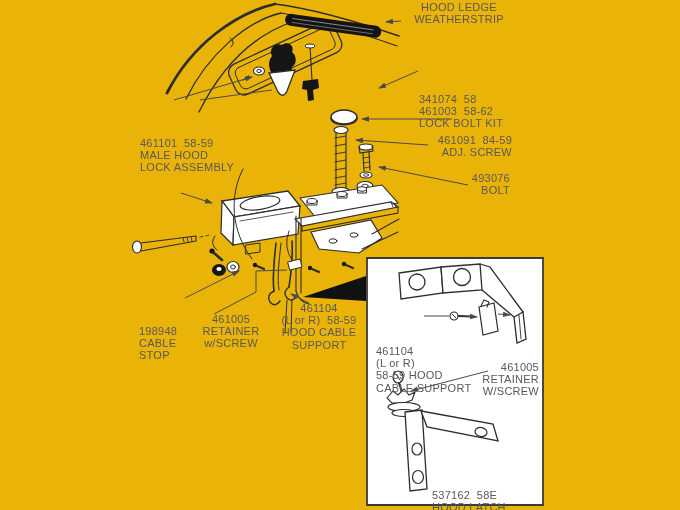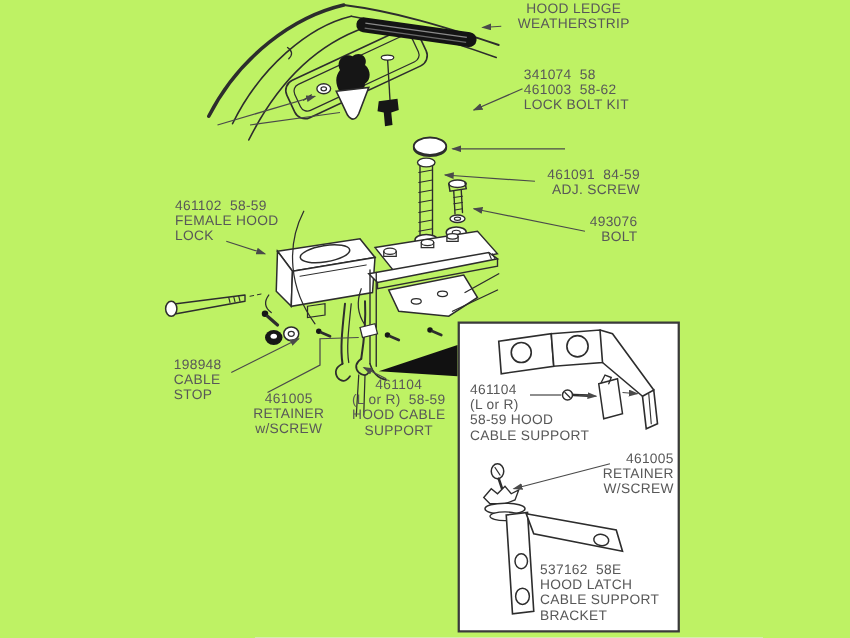--- a/index.html
+++ b/index.html
@@ -1,24 +1,24 @@
 <!DOCTYPE html>
 <html><head>
 <meta charset="utf-8">
 <style>
   html,body{margin:0;padding:0;background:#e8e8e8;}
   .stage{
-    position:relative;width:680px;height:510px;background:#bef264;
+    position:relative;width:680px;height:510px;background:#eab308;
     font-family:"Liberation Sans",sans-serif;overflow:hidden;
   }
   .callout{
     position:absolute;font-size:11px;line-height:12.2px;color:#585858;
     letter-spacing:.25px;white-space:pre-wrap;
   }
-  .al{text-align:left;}
+  .al{text-align:left;margin-top:39px;}
   .ar{text-align:right;}
   .ac{text-align:center;}
   svg{position:absolute;left:0;top:0;}
   svg *{vector-effect:non-scaling-stroke;}
 </style>
 </head>
 <body>
 
 <div class="stage">
 
@@ -201,25 +201,25 @@
     <path d="M498,314 L510,315" marker-end="url(#arr)"></path>
     <path d="M488,371 L411,391" marker-end="url(#arr)"></path>
   </g>
 </svg>
 
   <div class="callout ac" style="left:398px;top:1px;width:122px">HOOD LEDGE
 WEATHERSTRIP</div>
   <div class="callout al" style="left:419px;top:54px">341074  58
 461003  58-62
 LOCK BOLT KIT</div>
+  <div class="callout al" style="left:140px;top:98px">461101  58-59
+MALE HOOD
+LOCK ASSEMBLY</div>
   <div class="callout ar" style="left:418px;top:134px;width:94px">461091  84-59
 ADJ. SCREW</div>
-  <div class="callout al" style="left:140px;top:159px">461102  58-59
-FEMALE HOOD
-LOCK</div>
   <div class="callout ar" style="left:438px;top:172px;width:72px">493076
 BOLT</div>
   <div class="callout al" style="left:139px;top:286px">198948
 CABLE
 STOP</div>
   <div class="callout ac" style="left:193px;top:313px;width:76px">461005
 RETAINER
 w/SCREW</div>
   <div class="callout ac" style="left:268px;top:302px;width:102px">461104
 (L or R)  58-59

